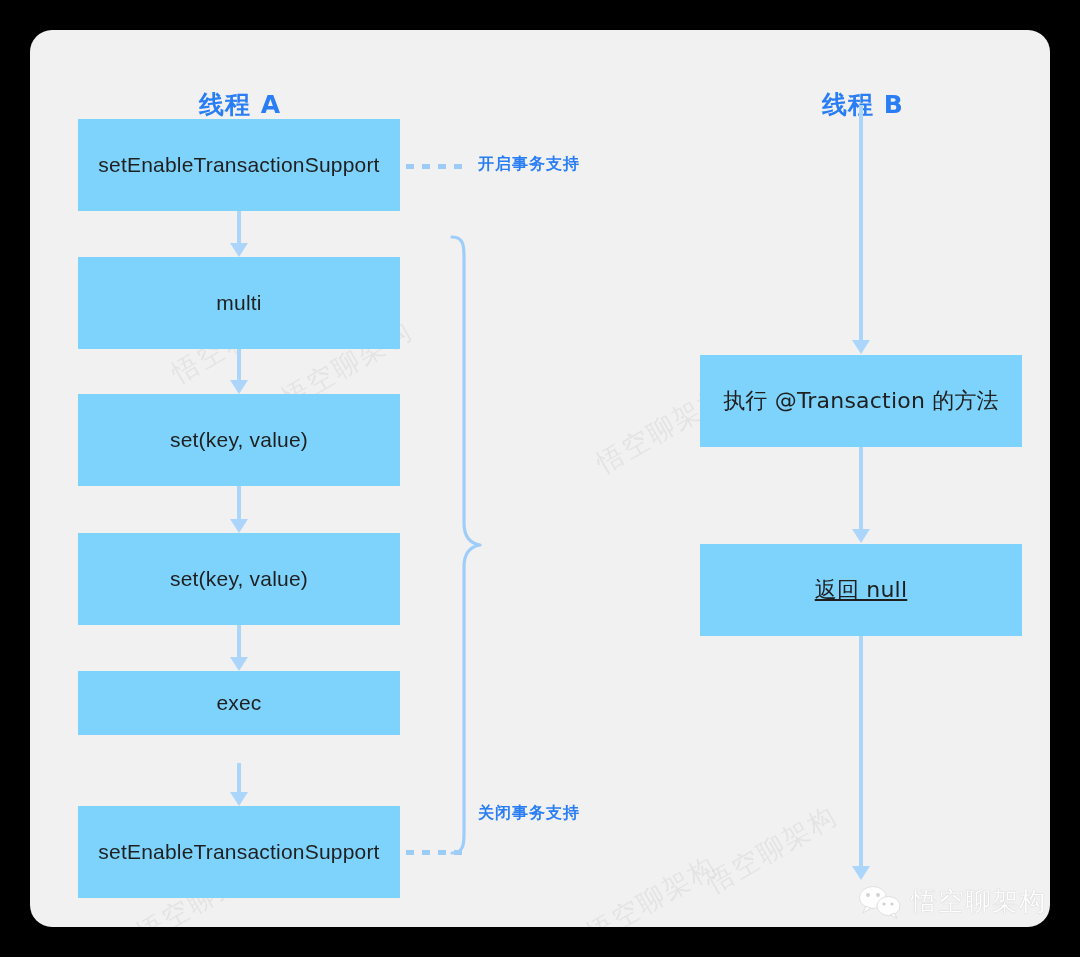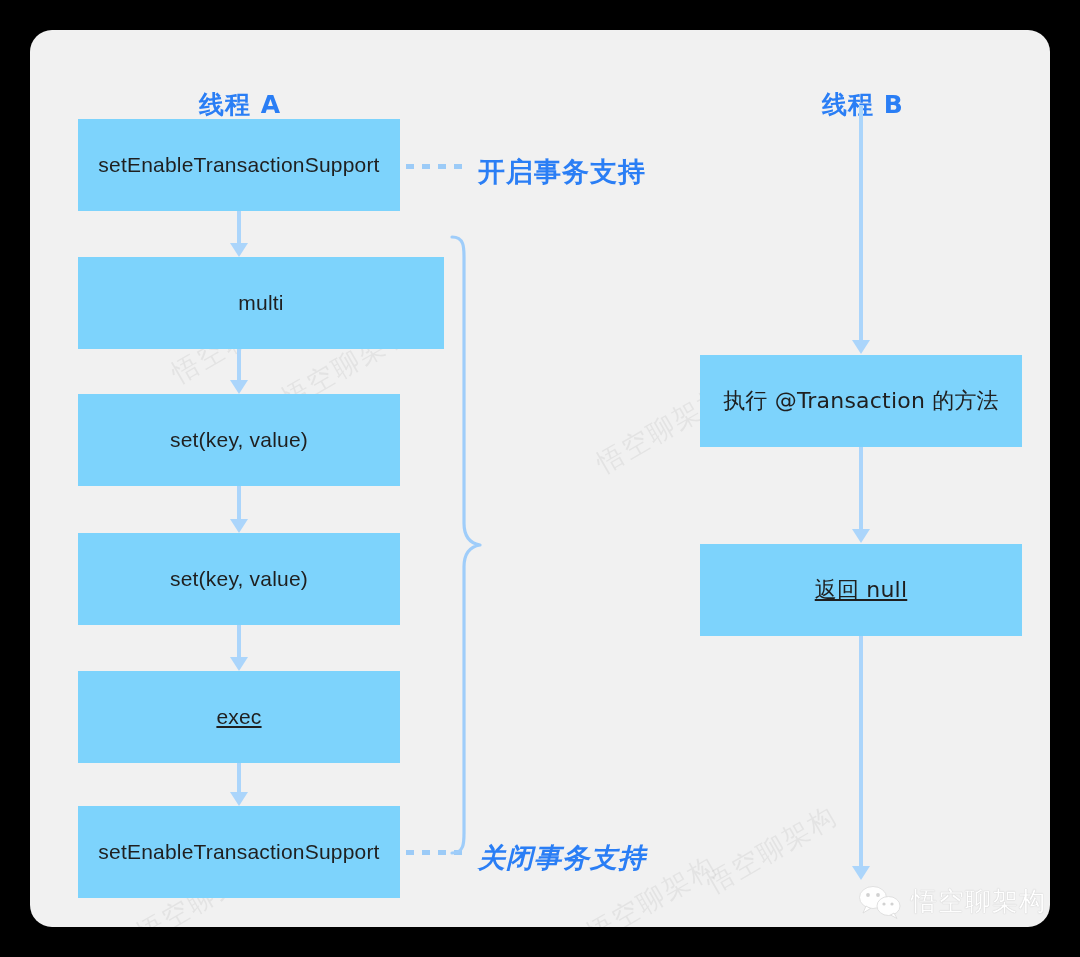--- a/index.html
+++ b/index.html
@@ -104,21 +104,21 @@
     height: 5px;
     background-image: linear-gradient(to right, #9ccbf7 0 8px, rgba(0,0,0,0) 8px 16px);
     background-size: 16px 5px;
     background-repeat: repeat-x;
   }
 
   
   .annot {
     position: absolute;
     color: #2a7ef5;
-    font-size: 27px;
+    font-size: 16px;
     font-weight: bold;
     letter-spacing: 1px;
     white-space: nowrap;
     font-family: "DejaVu Sans", sans-serif;
   }
 
   
   #brace {
     position: absolute;
     left: 410px;
@@ -157,27 +157,27 @@
     <div class="wm" style="left:245px; top:355px;">悟空聊架构</div>
     <div class="wm" style="left:100px; top:890px;">悟空聊架构</div>
     <div class="wm" style="left:550px; top:890px;">悟空聊架构</div>
     <div class="wm" style="left:670px; top:840px;">悟空聊架构</div>
 
     <div class="col-title" style="left:169px; top:58px;text-align:right;">线程 A</div>
     <div class="col-title" style="left:792px; top:58px;">线程 B</div>
 
     <div class="box" style="left:48px; top:89px; width:322px; height:92px;">setEnableTransactionSupport</div>
 
-    <div class="box" style="left:48px; top:227px; width:366px; height:92px;">multi</div>
+    <div class="box" style="left:48px; top:227px; width:322px; height:92px;">multi</div>
 
     <div class="box" style="left:48px; top:364px; width:322px; height:92px;">set(key, value)</div>
 
     <div class="box" style="left:48px; top:503px; width:322px; height:92px;">set(key, value)</div>
 
-    <div class="box" style="left:48px; top:641px; width:322px; height:92px;text-decoration:underline;">exec</div>
+    <div class="box" style="left:48px; top:641px; width:322px; height:64px;">exec</div>
 
     <div class="box" style="left:48px; top:776px; width:322px; height:92px;">setEnableTransactionSupport</div>
 
     <div class="arrow" style="left:196px; top:181px; height:46px;">
       <div class="shaft" style="height:33px;"></div>
       <div class="head" style="top:32px;"></div>
     </div>
     <div class="arrow" style="left:196px; top:319px; height:45px;">
       <div class="shaft" style="height:32px;"></div>
       <div class="head" style="top:31px;"></div>
@@ -192,21 +192,21 @@
     </div>
     <div class="arrow" style="left:196px; top:733px; height:43px;">
       <div class="shaft" style="height:30px;"></div>
       <div class="head" style="top:29px;"></div>
     </div>
 
     <div class="dots" style="left:376px; top:134px; width:64px;"></div>
     <div class="annot" style="left:448px; top:124px;">开启事务支持</div>
 
     <div class="dots" style="left:376px; top:820px; width:64px;"></div>
-    <div class="annot" style="left:448px; top:810px;font-style:italic;">关闭事务支持</div>
+    <div class="annot" style="left:448px; top:773px;">关闭事务支持</div>
 
     <svg id="brace" viewBox="0 0 60 620" preserveAspectRatio="none" aria-hidden="true">
       <path d="M 12 2
                C 24 2 24 12 24 22
                L 24 288
                C 24 300 28 308 40 310
                C 28 312 24 320 24 332
                L 24 598
                C 24 608 24 618 12 618" fill="none" stroke="#9fcdfa" stroke-width="3.2" stroke-linecap="round" stroke-linejoin="round"></path>
     </svg>

